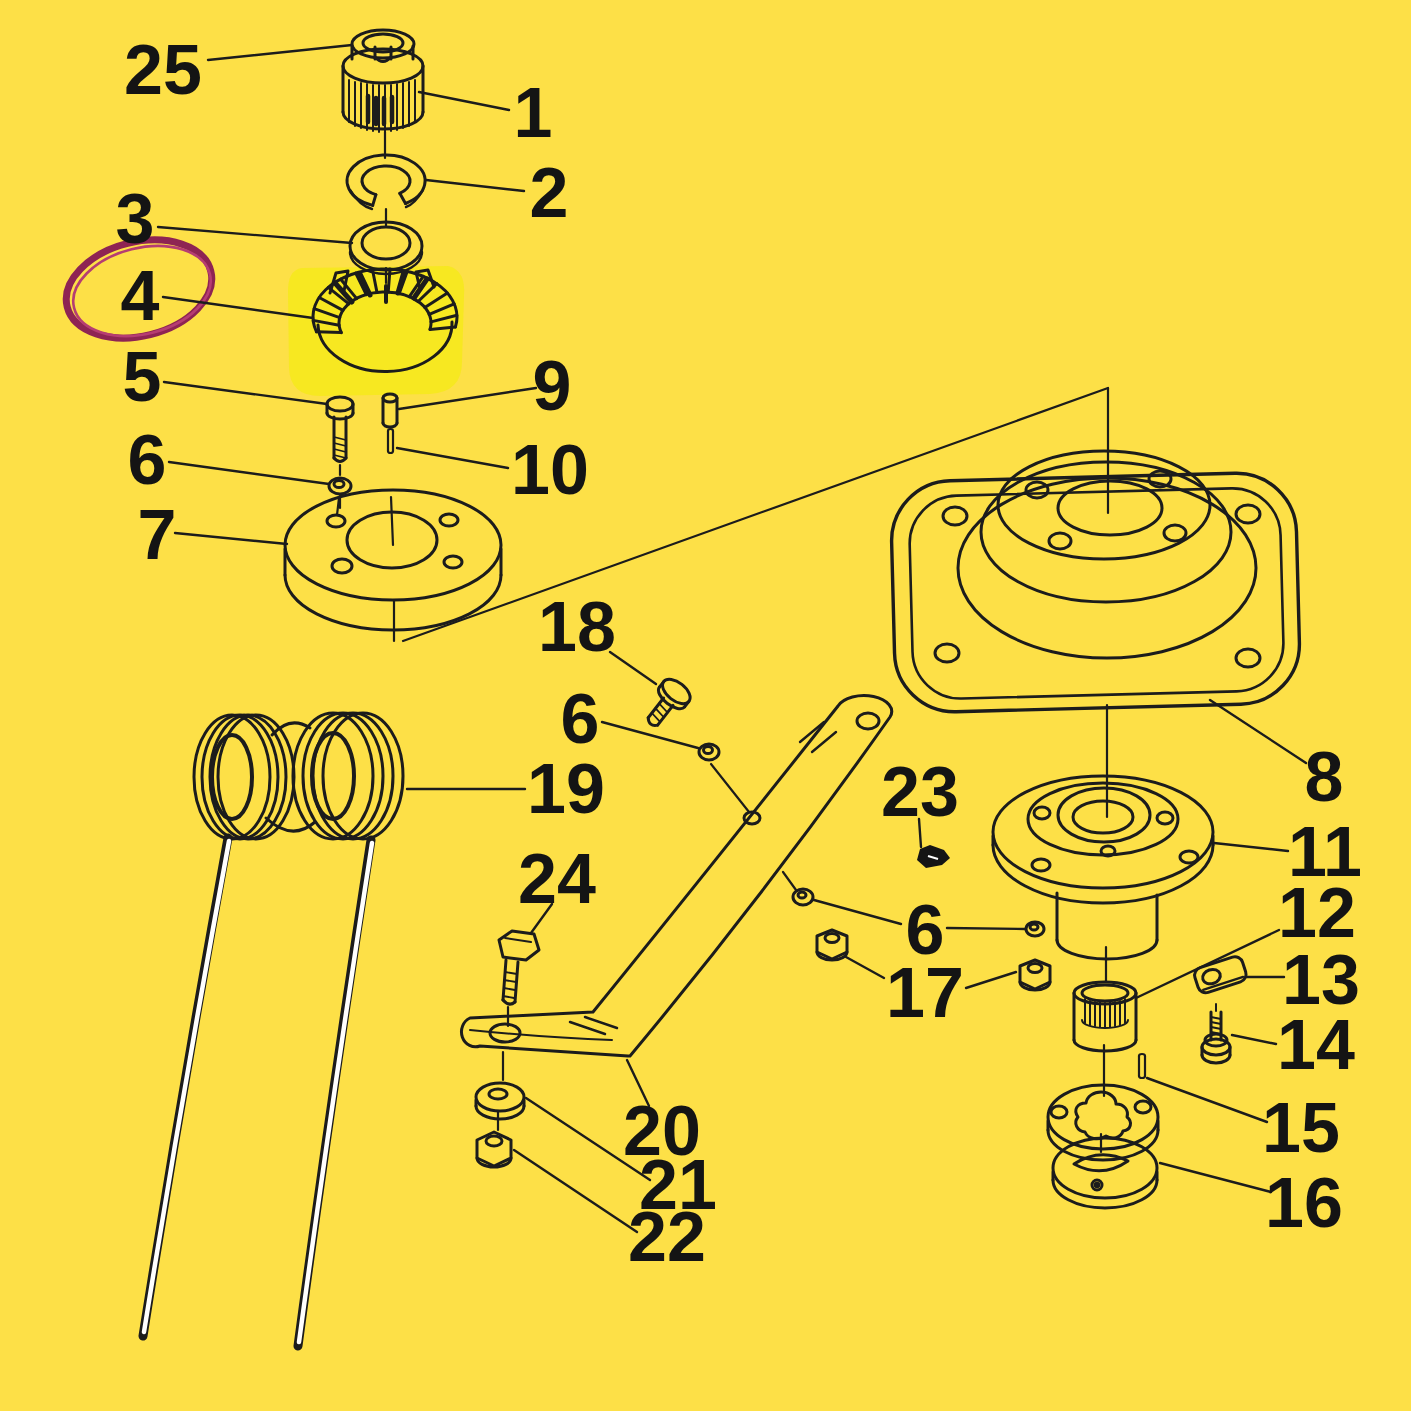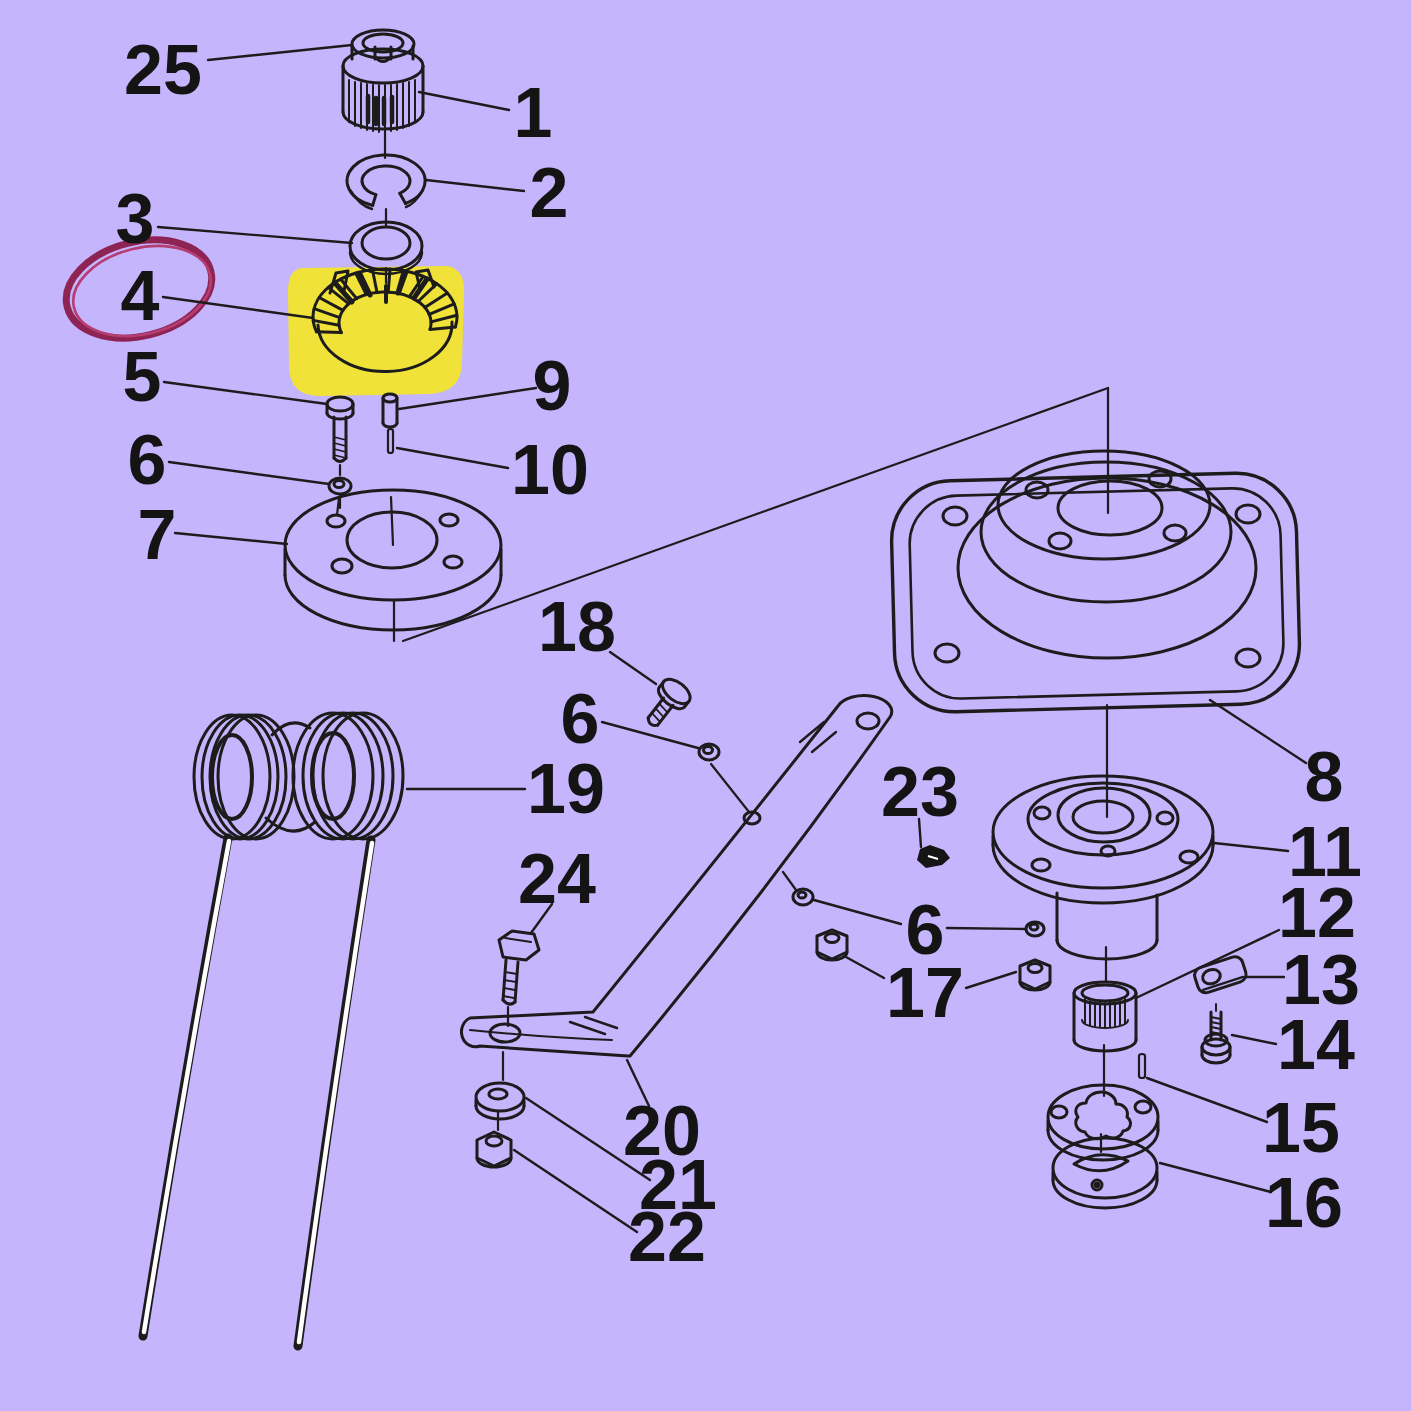--- a/index.html
+++ b/index.html
@@ -1,16 +1,16 @@
 <!DOCTYPE html>
 <html><head>
 <meta charset="utf-8">
 <style>
   html,body{margin:0;padding:0;background:#e8e8e8;}
-  .stage{position:relative;width:1411px;height:1411px;background:#c4b5fd;margin:0 auto;overflow:hidden;
+  .stage{position:relative;width:1411px;height:1411px;background:#fde047;margin:0 auto;overflow:hidden;
          font-family:"Liberation Sans",sans-serif;}
   svg{position:absolute;left:0;top:0;}
   .lineart{fill:none;stroke:#1c1c1c;stroke-width:3;stroke-linecap:round;stroke-linejoin:round;}
   .thin{stroke-width:2.2;}
   .leader{fill:none;stroke:#1c1c1c;stroke-width:2.4;stroke-linecap:round;}
   text.part-label{font-family:"Liberation Sans",sans-serif;font-weight:700;fill:#141414;
                   text-anchor:middle;}
 </style>
 </head>
 <body>

